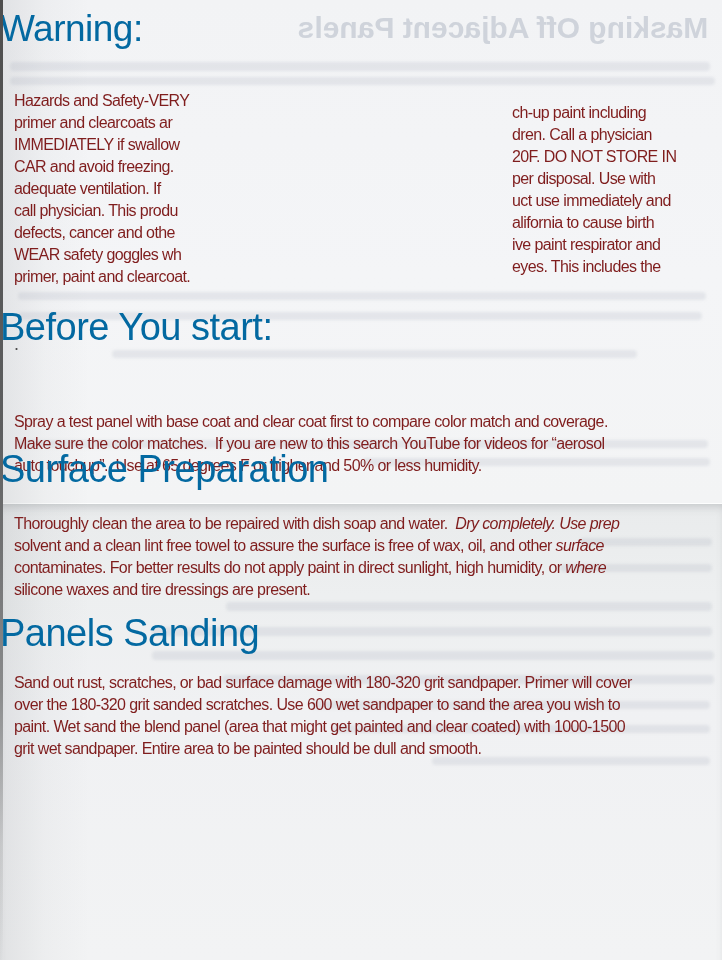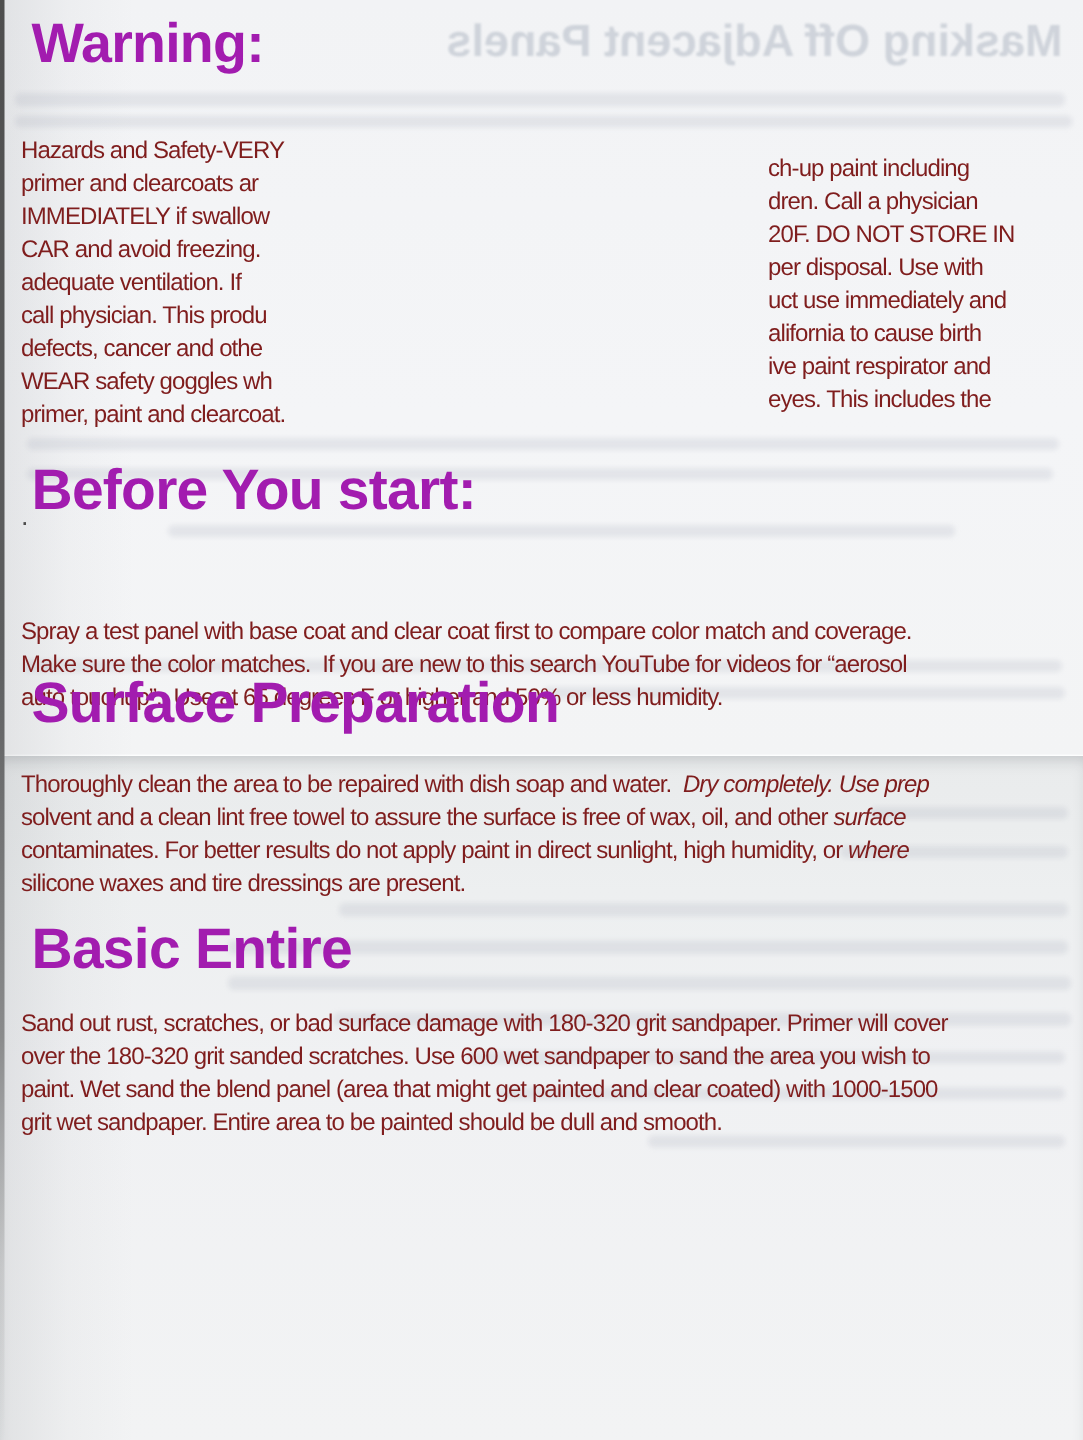--- a/index.html
+++ b/index.html
@@ -22,22 +22,22 @@
     background:linear-gradient(90deg,rgba(70,75,82,0.10),rgba(70,75,82,0.03) 45px,rgba(70,75,82,0) 90px);}
 
   
   .ghost-heading{position:absolute;left:288px;top:11px;width:430px;z-index:1;
     transform:scaleX(-1);text-align:center;font-size:30px;font-weight:700;
     color:rgba(150,160,175,0.38);filter:blur(0.7px);letter-spacing:0px;white-space:nowrap;}
   .gline{position:absolute;height:8px;border-radius:4px;z-index:1;
     background:rgba(148,157,172,0.17);filter:blur(1.6px);}
 
   
-  .heading{position:absolute;left:21px;z-index:2;font-size:38px;font-weight:700;
-    color:#a21caf;letter-spacing:-0.5px;white-space:pre;}
+  .heading{position:absolute;left:0;z-index:2;font-size:38px;font-weight:400;
+    color:#0369a1;letter-spacing:-0.5px;white-space:pre;}
   .para{position:absolute;left:14px;z-index:2;font-size:16px;line-height:22px;
     color:#7f1d1d;letter-spacing:-0.6px;white-space:pre;}
   .split-row{position:relative;height:22px;white-space:pre;}
   .frag-right{position:absolute;left:498px;top:12px;}
   .stray{position:absolute;left:14px;top:334px;z-index:2;font-size:18px;color:#4c4c4c;}
   .italic{font-style:italic;}
 
   
   .sticker{position:absolute;left:186px;top:80px;width:330px;height:182px;z-index:3;}
   .perf{position:absolute;left:6px;right:6px;height:3px;
@@ -83,15 +83,15 @@
   <div class="para" style="top:90px;width:700px;"><div class="split-row"><span>Hazards and Safety-VERY</span><span class="frag-right">ch-up paint including</span></div><div class="split-row"><span>primer and clearcoats ar</span><span class="frag-right">dren. Call a physician</span></div><div class="split-row"><span>IMMEDIATELY if swallow</span><span class="frag-right">20F. DO NOT STORE IN</span></div><div class="split-row"><span>CAR and avoid freezing.</span><span class="frag-right">per disposal. Use with</span></div><div class="split-row"><span>adequate ventilation. If</span><span class="frag-right">uct use immediately and</span></div><div class="split-row"><span>call physician. This produ</span><span class="frag-right">alifornia to cause birth</span></div><div class="split-row"><span>defects, cancer and othe</span><span class="frag-right">ive paint respirator and</span></div><div class="split-row"><span>WEAR safety goggles wh</span><span class="frag-right">eyes. This includes the</span></div><div class="split-row"><span>primer, paint and clearcoat.</span><span class="frag-right"></span></div></div>
 
 
   <div class="heading" style="top:306px;">Before You start:</div>
   <div class="stray">.</div>
   <div class="para" style="top:368px;width:700px;margin-top:43px;">Spray a test panel with base coat and clear coat first to compare color match and coverage.<br>Make sure the color matches.  If you are new to this search YouTube for videos for “aerosol<br>auto touchup”.  Use at 65 degrees F or higher and 50% or less humidity.</div>
 
   <div class="heading" style="top:448px;">Surface Preparation</div>
   <div class="para" style="top:513px;width:700px;"><span>Thoroughly clean the area to be repaired with dish soap and water.  </span><span class="italic">Dry completely. Use prep</span><br><span>solvent and a clean lint free towel to assure the surface is free of wax, oil, and other </span><span class="italic">surface</span><br><span>contaminates. For better results do not apply paint in direct sunlight, high humidity, or </span><span class="italic">where</span><br><span>silicone waxes and tire dressings are present.</span></div>
 
-  <div class="heading" style="top:612px;">Basic Entire</div>
+  <div class="heading" style="top:612px;">Panels Sanding</div>
   <div class="para" style="top:672px;width:700px;">Sand out rust, scratches, or bad surface damage with 180-320 grit sandpaper. Primer will cover<br>over the 180-320 grit sanded scratches. Use 600 wet sandpaper to sand the area you wish to<br>paint. Wet sand the blend panel (area that might get painted and clear coated) with 1000-1500<br>grit wet sandpaper. Entire area to be painted should be dull and smooth.</div>
 </div>
 
 </body></html>

